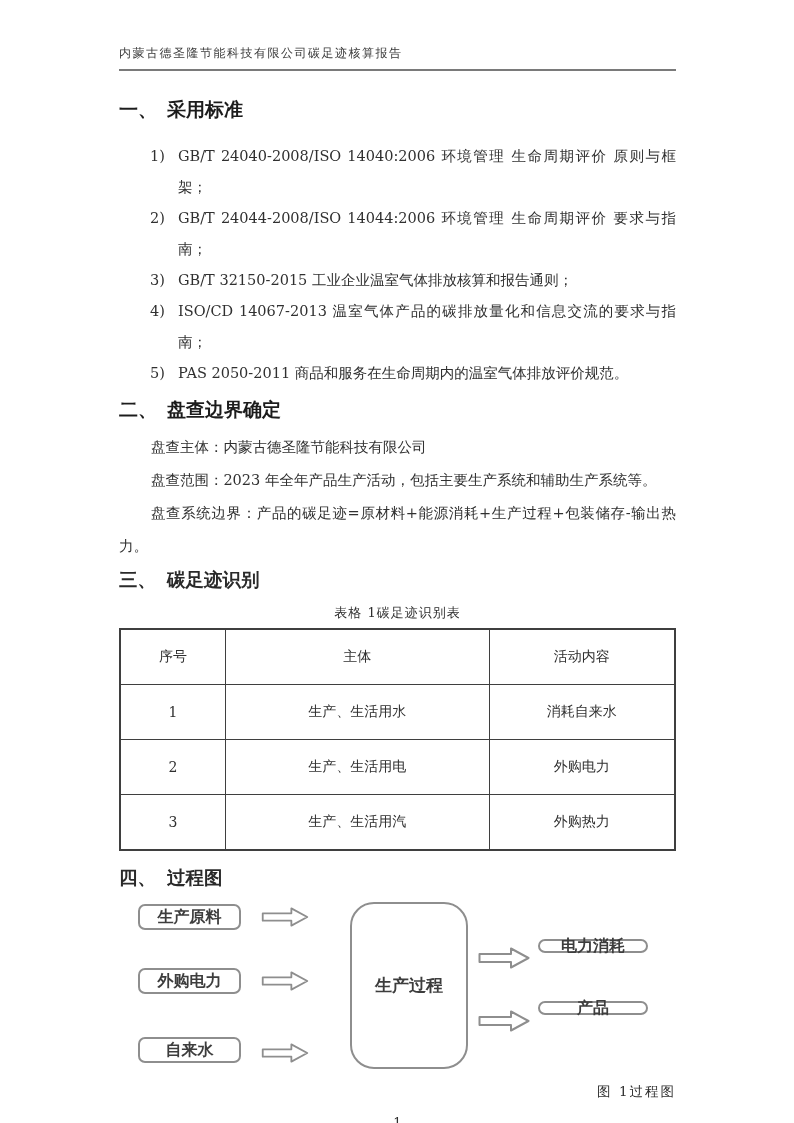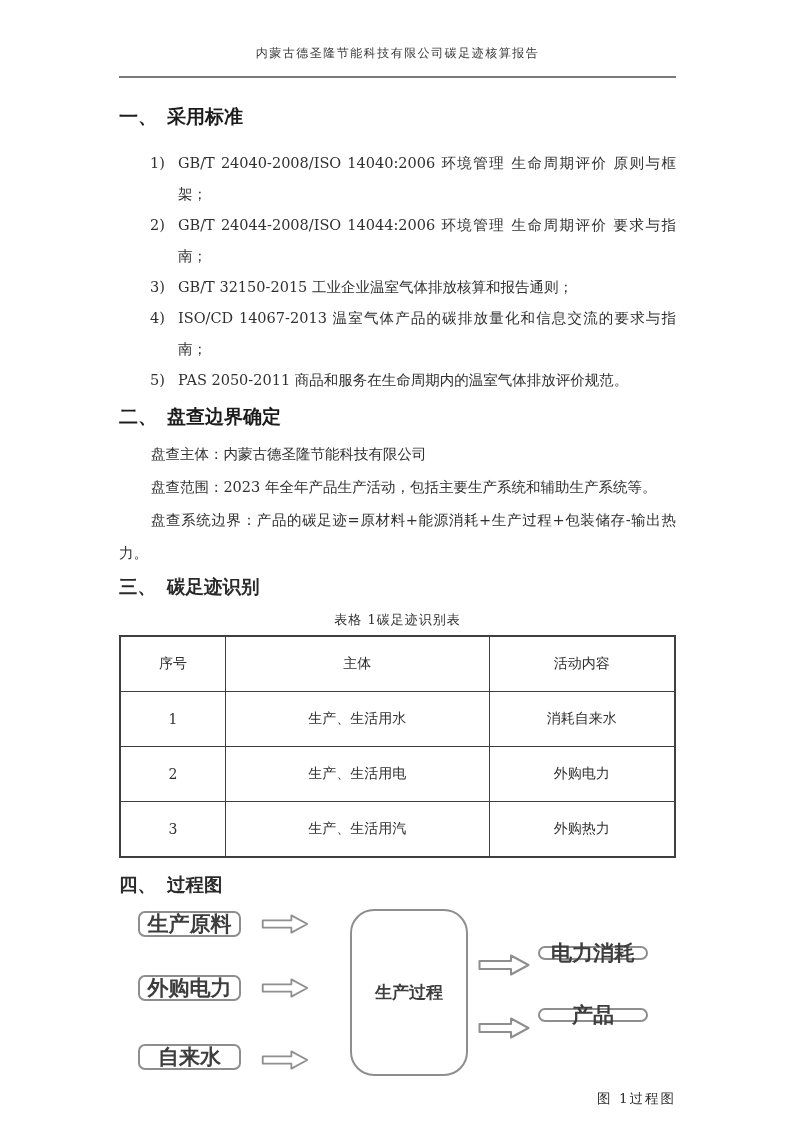--- a/index.html
+++ b/index.html
@@ -3,22 +3,22 @@
 <meta charset="utf-8">
 <style>
   html,body{margin:0;padding:0;background:#ffffff;}
   .page{
     width:794px;height:1123px;background:#ffffff;position:relative;
     font-family:"DejaVu Serif","Liberation Serif",serif;color:#333;
     overflow:hidden;box-sizing:border-box;
   }
   .content{padding:0 118px 0 119px;box-sizing:border-box;}
   
-  .doc-header{padding-top:45px;text-align:center;font-size:12px;letter-spacing:1.5px;
-    color:#3a3a3a;border-bottom:2px solid #7a7a7a;padding-bottom:14px;}
+  .doc-header{padding-top:45px;text-align:left;font-size:12px;letter-spacing:1.5px;
+    color:#3a3a3a;border-bottom:2px solid #7a7a7a;padding-bottom:7px;}
   
   .sec{display:flex;align-items:baseline;font-weight:bold;color:#1c1c1c;margin:0;}
   .sec-hei{font-family:"Liberation Sans","DejaVu Sans",sans-serif;font-size:19px;}
   .sec-kai{font-family:"DejaVu Serif","Liberation Serif",serif;font-size:18.5px;color:#2a2a2a;}
   .sec-no{width:48px;flex:none;}
   .sec1{margin:26px 0 18px;}
   .sec2{margin:8px 0 8px;}
   .sec3{margin:4px 0 0;}
   .sec4{margin:14px 0 0;}
   
@@ -32,21 +32,21 @@
   .tbl-caption{text-align:center;font-size:13px;letter-spacing:1px;margin:12px 0 6px;color:#2f2f2f;}
   table.fp{width:100%;border-collapse:collapse;border:2px solid #3f3f3f;}
   table.fp th,table.fp td{border:1px solid #3f3f3f;height:22px;text-align:center;
     font-size:14px;font-weight:normal;padding:16px;color:#2f2f2f;}
   .col-no{width:19%;} .col-subj{width:47.5%;} .col-act{width:33.5%;}
   
   .diagram{position:relative;height:180px;margin-top:8px;}
   .dg-box{position:absolute;border:2px solid #8e8e8e;border-radius:7px;background:#fff;
     display:flex;align-items:center;justify-content:center;
     font-family:"Liberation Sans","DejaVu Sans",sans-serif;font-weight:bold;
-    font-size:21px;color:#3d3d3d;box-sizing:border-box;}
+    font-size:16px;color:#3d3d3d;box-sizing:border-box;}
   .in-box{left:19px;width:103px;height:26px;}
   .in-0{top:6px;} .in-1{top:70px;} .in-2{top:139px;}
   .proc-box{left:231px;top:4px;width:118px;height:167px;border-radius:24px;font-size:17px;}
   .out-box{left:419px;width:110px;height:14px;}
   .out-0{top:41px;} .out-1{top:103px;}
   .dg-arrow{position:absolute;width:48px;height:20px;}
   .ar-in{left:142px;} .ar-in-0{top:9px;} .ar-in-1{top:73px;} .ar-in-2{top:145px;}
   .ar-out{left:359px;width:52px;height:22px;} .ar-out-0{top:49px;} .ar-out-1{top:112px;}
   .fig-caption{text-align:right;font-size:13.5px;letter-spacing:2px;margin-top:5px;color:#2f2f2f;}
   .page-number{text-align:center;font-size:13px;margin-top:14px;color:#2f2f2f;}

